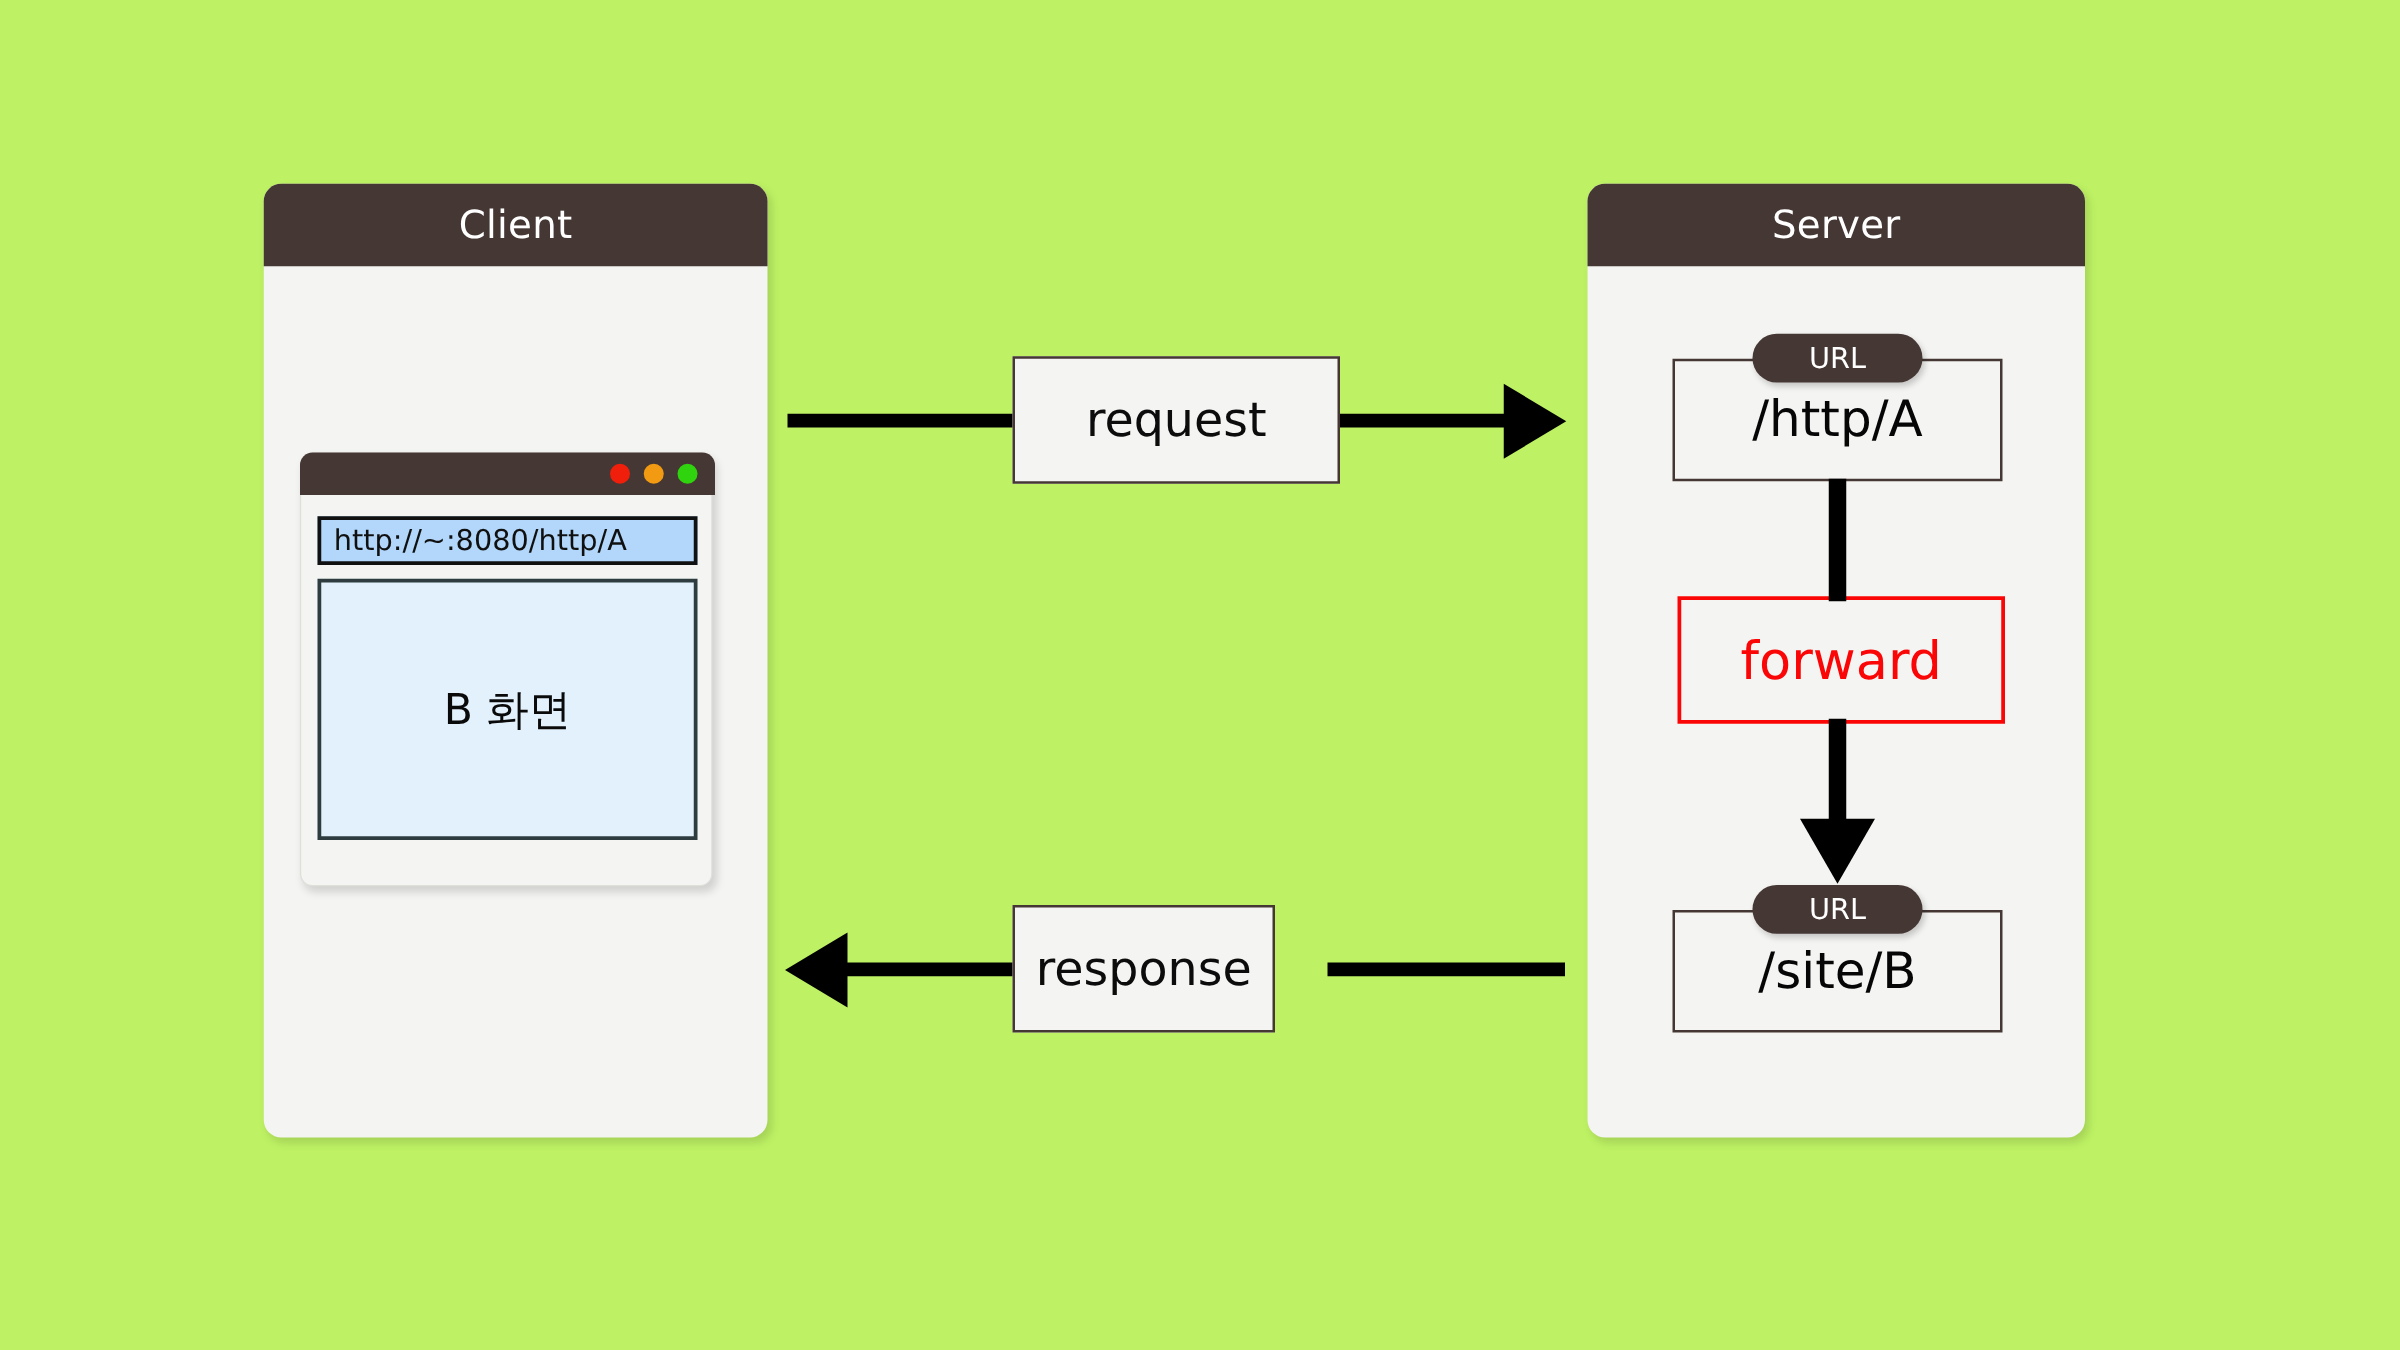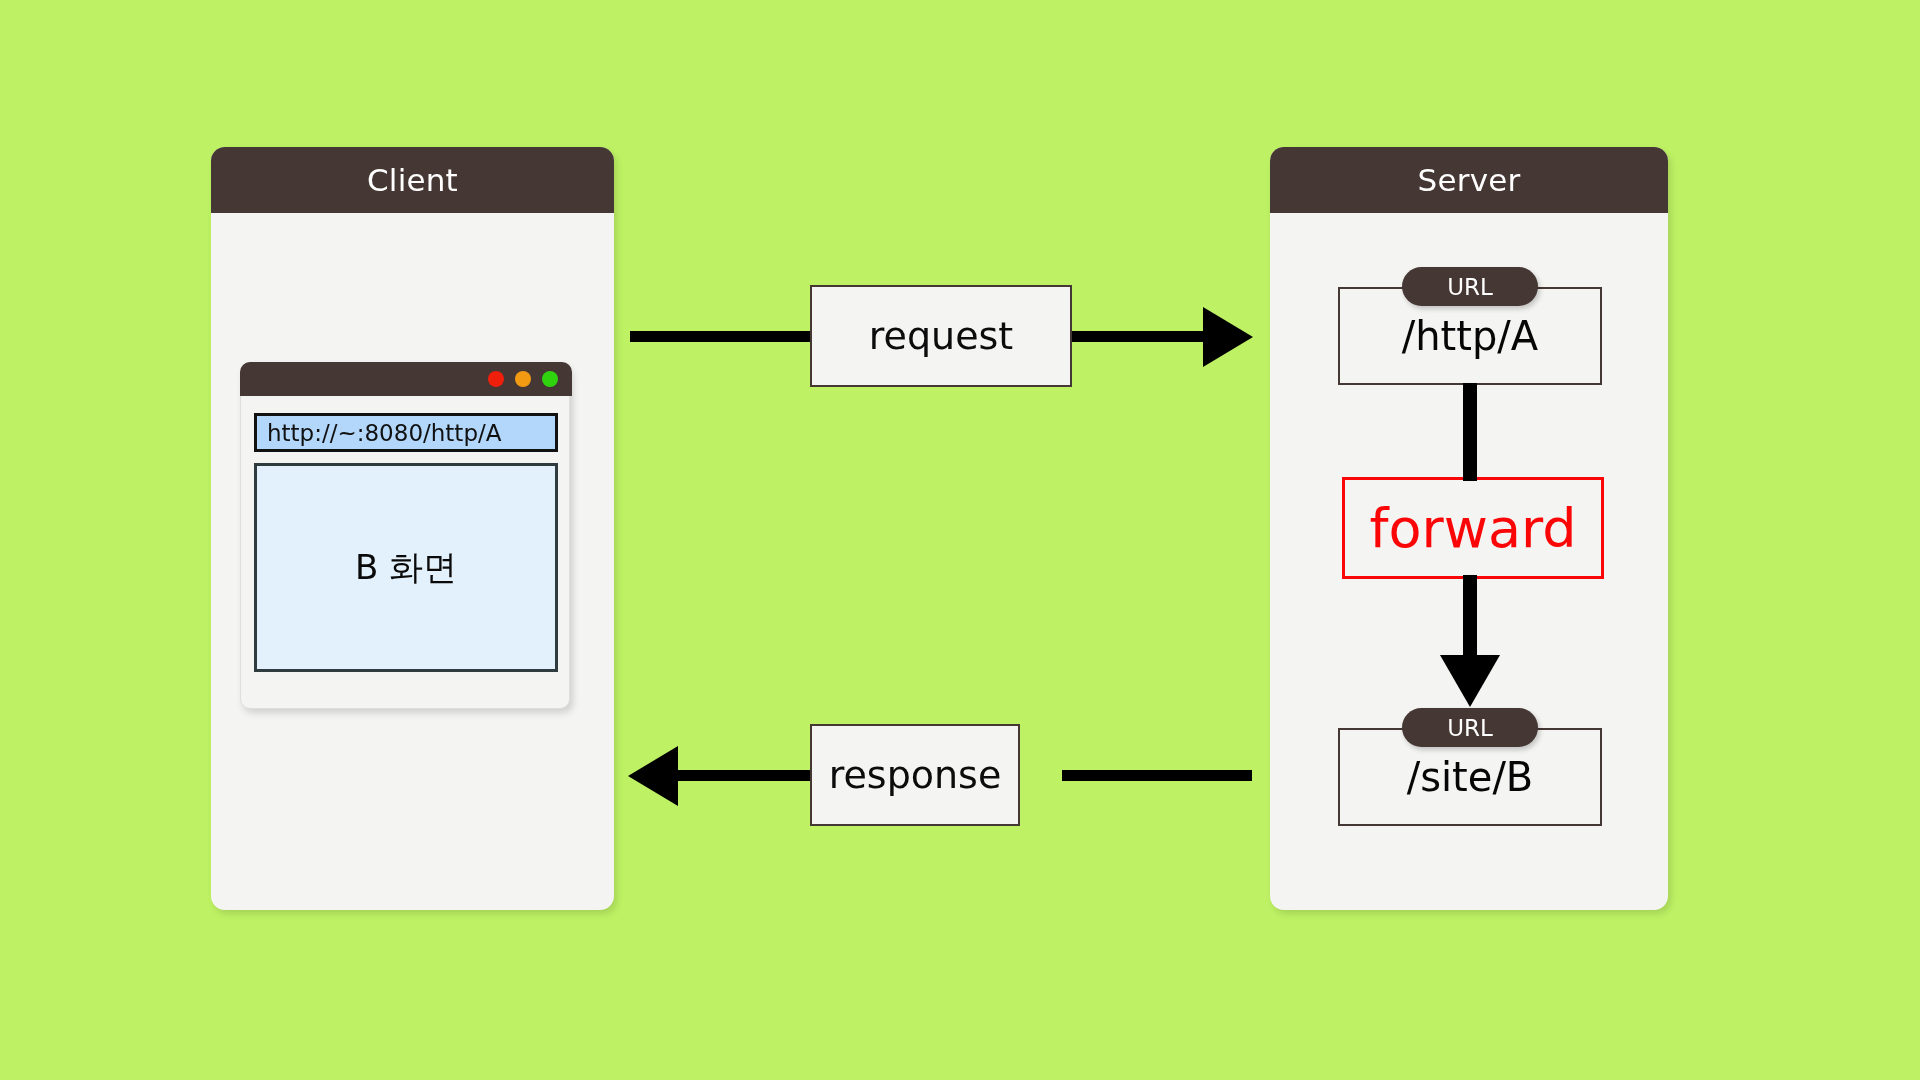--- a/index.html
+++ b/index.html
@@ -204,21 +204,21 @@
     position: absolute;
     left: 1342px;
     top: 477px;
     width: 262px;
     height: 102px;
     background: #f4f4f3;
     border: 3px solid #fb0606;
     display: flex;
     align-items: center;
     justify-content: center;
-    font-size: 54px;
+    font-size: 42px;
     color: #fb0606;
     z-index: 3;
   }
 
   
   .v-line {
     position: absolute;
     width: 14px;
     background: #000000;
     left: 1463px;

